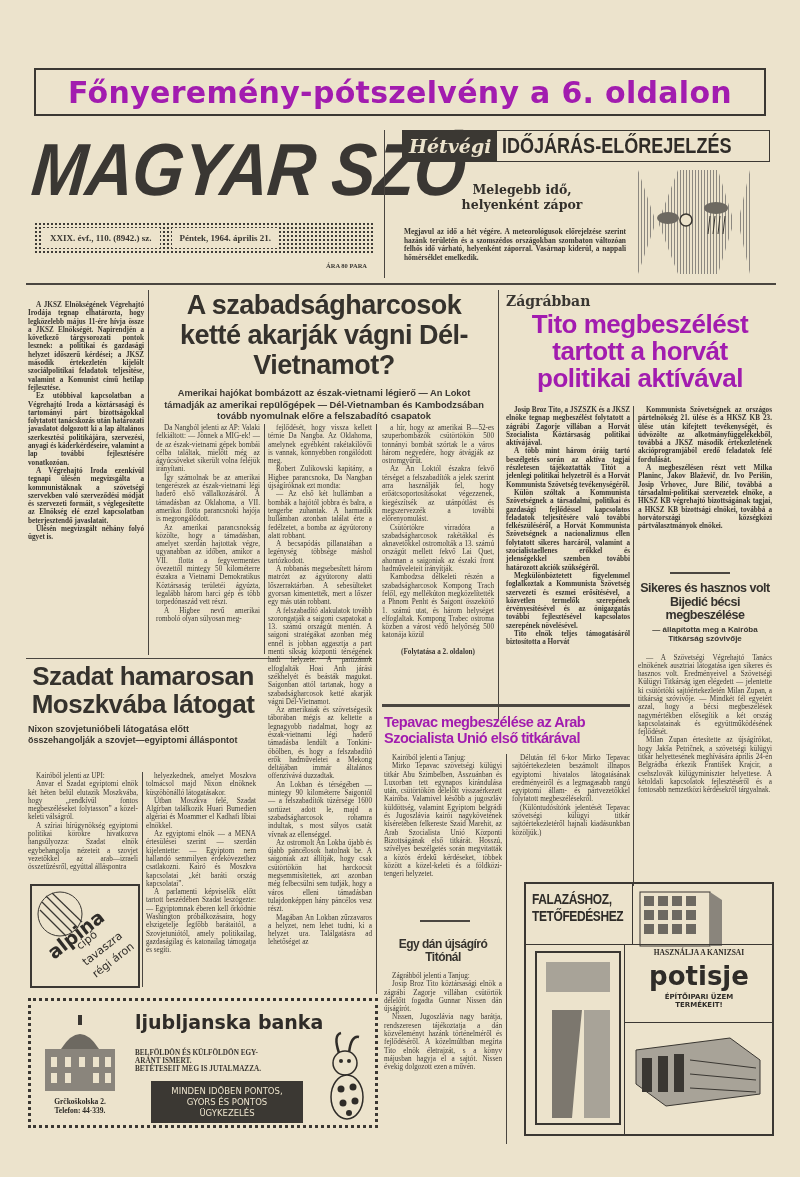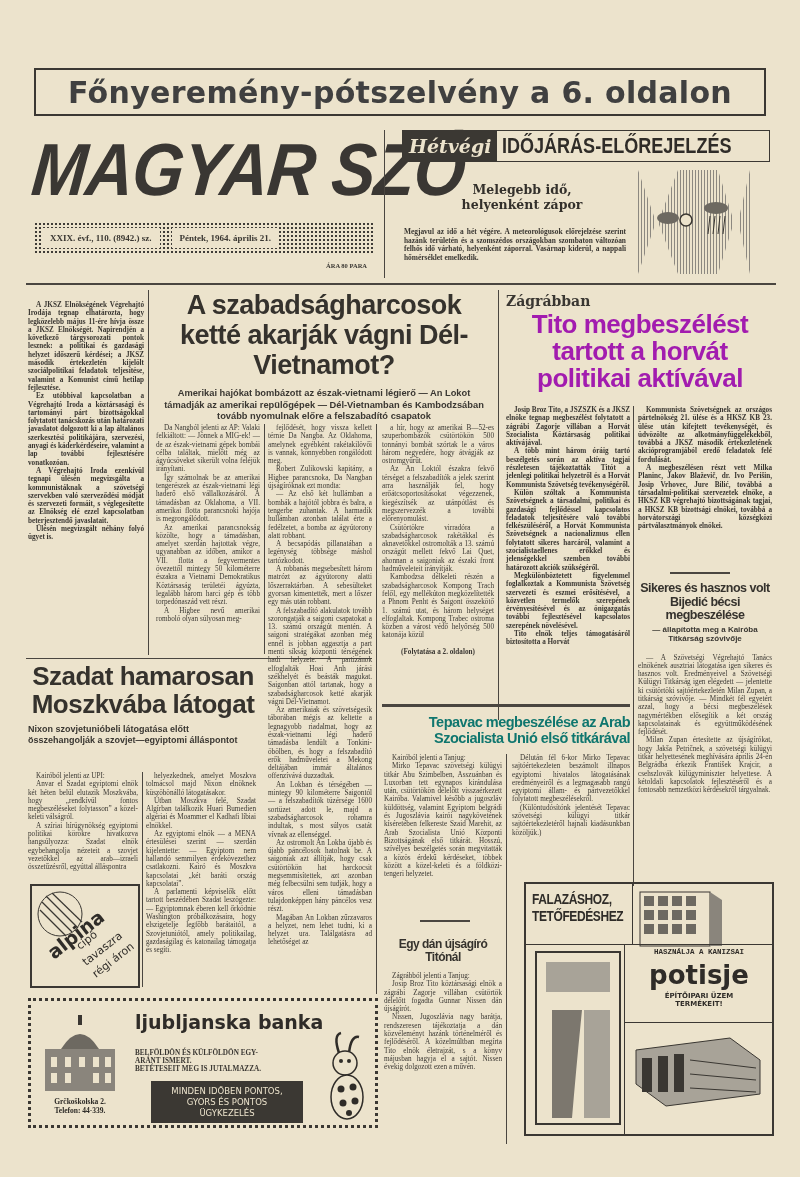--- a/index.html
+++ b/index.html
@@ -6,21 +6,21 @@
   body{width:800px;height:1177px;background:#ece3cc;position:relative;overflow:hidden;font-family:"DejaVu Serif",serif;color:#2c2a26;}
   .abs{position:absolute;}
   .cond{font-family:"Liberation Sans",sans-serif;font-weight:bold;transform-origin:left top;letter-spacing:-0.5px;}
   .body-text{font-family:"Liberation Serif",serif;font-size:7.2px;line-height:8.3px;text-align:justify;color:#3a3732;hyphens:auto;}
   .body-text p{margin:0;text-indent:8px;}
   .vrule{position:absolute;width:1px;background:#4a4640;}
   .hrule{position:absolute;height:1px;background:#4a4640;}
 
   
   #top-banner{left:34px;top:68px;width:732px;height:48px;border:2px solid #3b3833;box-sizing:border-box;display:flex;align-items:center;justify-content:center;}
-  #top-banner span{font-family:"DejaVu Sans",sans-serif;font-weight:bold;font-size:30px;color:#404040;letter-spacing:0.3px;}
+  #top-banner span{font-family:"DejaVu Sans",sans-serif;font-weight:bold;font-size:30px;color:#a21caf;letter-spacing:0.3px;}
 
   
   #masthead-title{left:36px;top:130px;font-family:"Liberation Sans",sans-serif;font-weight:900;font-style:italic;font-size:66px;line-height:70px;color:#3a3733;letter-spacing:-1px;transform:scaleY(1.12) skewX(-6deg);transform-origin:left top;}
   #issue-bar{left:34px;top:222px;width:340px;height:32px;background-image:radial-gradient(#3f3c37 40%,transparent 42%);background-size:4px 4px;display:flex;align-items:center;gap:12px;padding:0 8px;box-sizing:border-box;}
   #issue-bar .box{background:#ece3cc;font-family:"Liberation Serif",serif;font-weight:bold;font-size:9px;padding:5px 8px;color:#3a3732;}
   #price{left:326px;top:262px;font-family:"Liberation Serif",serif;font-weight:bold;font-size:6.5px;color:#3a3732;}
 
   
   #weather{left:402px;top:130px;width:368px;height:148px;}
   #weather-head{position:absolute;left:0;top:0;width:368px;height:32px;border:1px solid #3b3833;box-sizing:border-box;display:flex;align-items:center;}
@@ -176,21 +176,21 @@
       </g>
     <text x="22" y="74" transform="rotate(-38 22 74)" font-family="DejaVu Sans, sans-serif" font-weight="bold" font-size="19" fill="#2f2c28">alpina</text>
     <text x="48" y="64" transform="rotate(-38 48 64)" font-family="DejaVu Sans, sans-serif" font-size="11" fill="#2f2c28">cipő</text>
     <text x="54" y="80" transform="rotate(-38 54 80)" font-family="DejaVu Sans, sans-serif" font-size="11" fill="#2f2c28">tavaszra</text>
     <text x="64" y="92" transform="rotate(-38 64 92)" font-family="DejaVu Sans, sans-serif" font-size="11" fill="#2f2c28">régi áron</text>
   </svg>
 </div>
 
 <div class="hrule" style="left:382px;top:704px;width:248px;height:3px;"></div>
 <div class="abs" style="left:384px;top:714px;width:246px;">
-  <div class="cond" style="font-size:14.5px;line-height:16px;text-align:right;width:246px;color:#0f766e;">Tepavac megbeszélése az Arab Szocialista Unió első titkárával</div>
+  <div class="cond" style="font-size:14.5px;line-height:16px;text-align:left;width:246px;color:#a21caf;">Tepavac megbeszélése az Arab Szocialista Unió első titkárával</div>
 </div>
 <div class="abs body-text" style="left:384px;top:754px;width:118px;">
   <p>Kairóból jelenti a Tanjug:</p>
   <p>Mirko Tepavac szövetségi külügyi titkár Abu Szimbelben, Asszuánban és Luxorban tett egynapos kirándulása után, csütörtökön délelőtt visszaérkezett Kairóba. Valamivel később a jugoszláv küldöttség, valamint Egyiptom belgrádi és Jugoszlávia kairói nagykövetének kíséretében felkereste Szaid Marehit, az Arab Szocialista Unió Központi Bizottságának első titkárát. Hosszú, szívélyes beszélgetés során megvitatták a közös érdekű kérdéseket, többek között a közel-keleti és a földközi-tengeri helyzetet.</p>
 </div>
 <div class="vrule" style="left:506px;top:754px;height:390px;"></div>
 <div class="abs body-text" style="left:512px;top:754px;width:118px;">
   <p>Délután fél 6-kor Mirko Tepavac sajtóértekezleten beszámolt illnapos egyiptomi hivatalos látogatásának eredményeiről és a legmagasabb rangú egyiptomi állam- és pártvezetőkkel folytatott megbeszélésekről.</p>
   <p>(Különtudósítónk jelentését Tepavac szövetségi külügyi titkár sajtóértekezletéről hajnali kiadásunkban közöljük.)</p>
 </div>
@@ -276,21 +276,21 @@
   </svg>
   <div class="abs" style="left:0;top:60px;width:246px;height:1px;background:#3b3833;"></div>
   <svg class="abs" style="left:6px;top:66px;" width="92" height="180" viewBox="0 0 92 180">
     <rect x="4" y="2" width="84" height="172" fill="#ece3cc" stroke="#3a3732" stroke-width="2"></rect>
     <rect x="14" y="12" width="64" height="30" fill="#a8a398"></rect>
     <path d="M20 60 L20 168 L40 168 Q44 120 50 60 Z" fill="#7c776e"></path>
     <path d="M52 60 L52 168 L78 168 L78 60 Z" fill="#a8a398"></path>
   </svg>
   <div class="abs" style="left:98px;top:60px;width:1px;height:190px;background:#3b3833;"></div>
   <div class="abs" style="left:100px;top:64px;width:146px;text-align:center;">
-    <div style="font-family:Liberation Mono, monospace;font-weight:bold;font-size:7.5px;color:#2f2c28;">HASZNÁLJA A KANIZSAI</div>
+    <div style="font-family:Liberation Serif, serif;font-weight:bold;font-size:7.5px;color:#2f2c28;">HASZNÁLJA A KANIZSAI</div>
     <div style="font-family:'DejaVu Sans',sans-serif;font-weight:bold;font-size:26px;line-height:26px;color:#2f2c28;margin-top:6px;">potisje</div>
     <div style="font-family:'DejaVu Sans',sans-serif;font-weight:bold;font-size:7px;line-height:8px;color:#2f2c28;margin-top:4px;">ÉPÍTŐIPARI ÜZEM</div>
     <div style="font-family:'DejaVu Sans',sans-serif;font-weight:bold;font-size:7px;line-height:8px;color:#2f2c28;">TERMÉKEIT!</div>
   </div>
   <div class="abs" style="left:98px;top:138px;width:148px;height:1px;background:#3b3833;"></div>
   <svg class="abs" style="left:104px;top:146px;" width="138" height="80" viewBox="0 0 138 80">
     <polygon points="6,20 100,8 130,30 130,64 36,76 6,54" fill="#a8a398" stroke="#3a3732"></polygon>
     <g fill="#3a3732">
         <rect x="12" y="28" width="10" height="34"></rect>
         <rect x="28" y="26" width="10" height="36"></rect>

